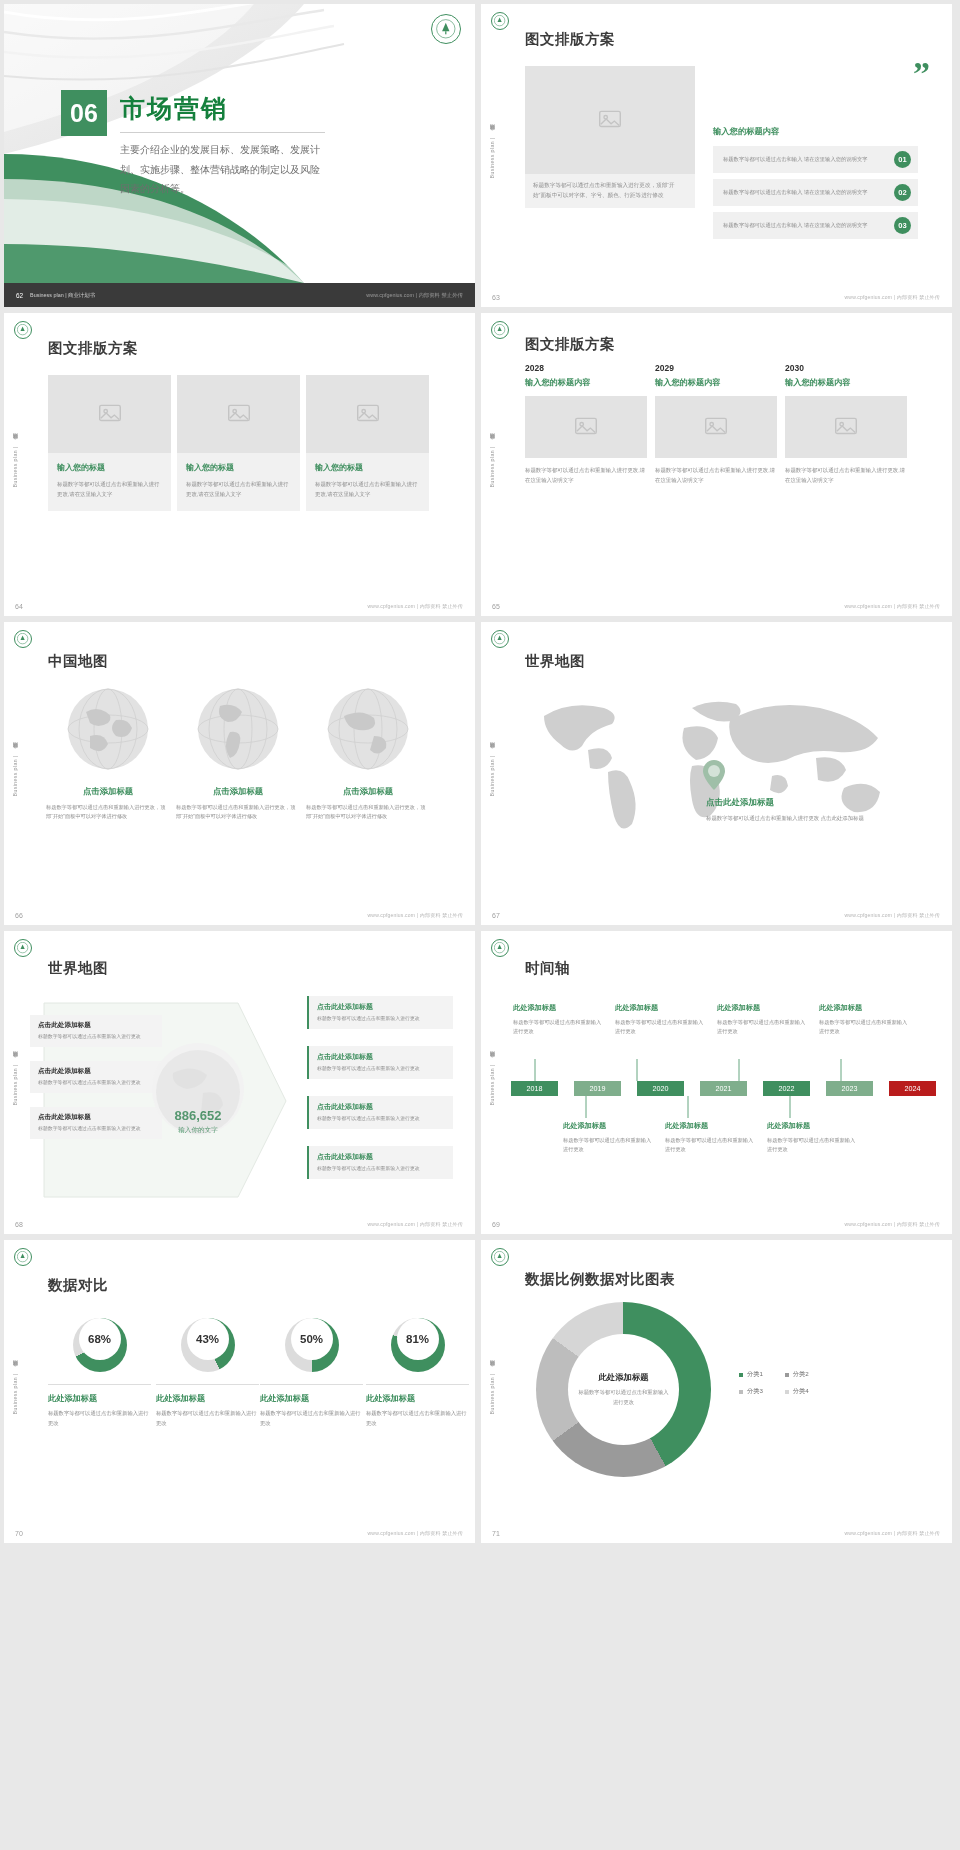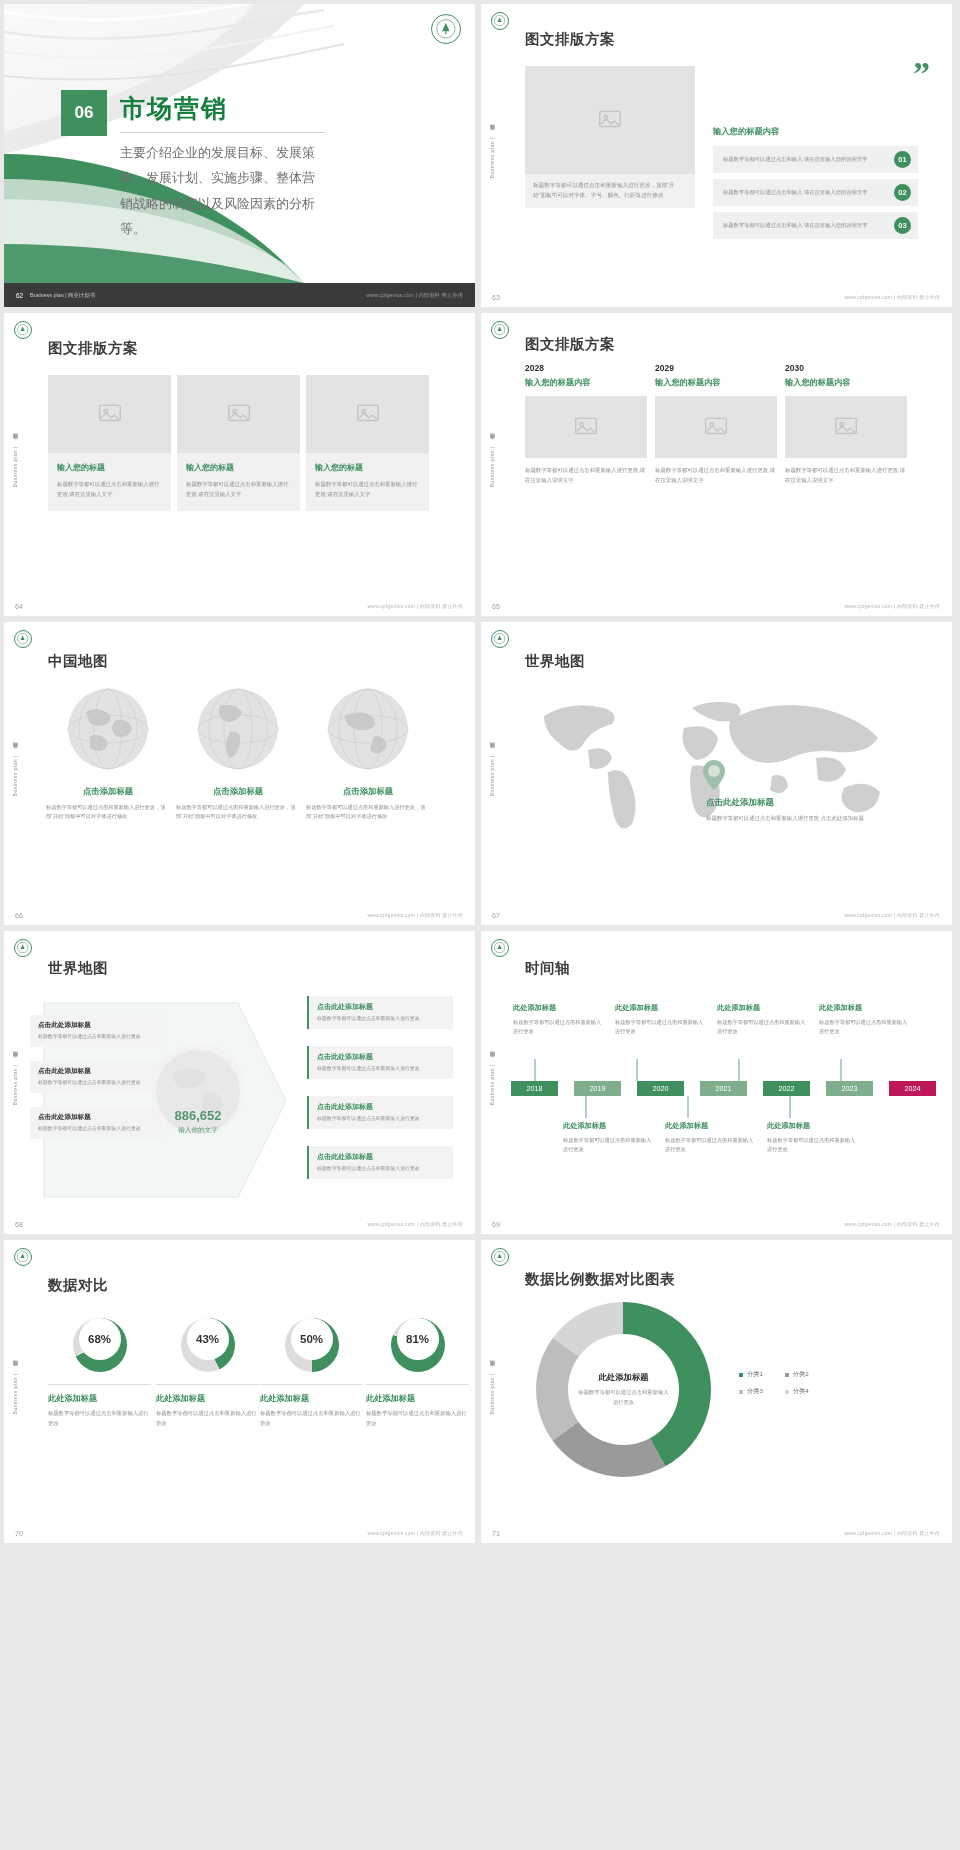--- a/index.html
+++ b/index.html
@@ -49,31 +49,31 @@
   .ph svg { width: 26px; height: 26px; opacity: .42; }
   .body-txt { font-size: 5.6px; line-height: 1.75; color: #8d8d8d; }
   .sm-head { font-size: 8.3px; font-weight: bold; color: #3f8f5f; }
 
   
   .cover { background: #fff; }
   .cover .swirl { position: absolute; inset: 0; }
   .num-box {
     position: absolute; left: 57px; top: 86px;
     width: 46px; height: 46px; background: #3f8f5f;
-    color: #fff; font-size: 17px; font-weight: bold;
+    color: #fff; font-size: 25px; font-weight: bold;
     display: flex; align-items: center; justify-content: center;
   }
   .cover-title {
     position: absolute; left: 116px; top: 88px;
     font-size: 25px; font-weight: bold; color: #15803d; letter-spacing: 2px;
   }
   .cover-rule { position: absolute; left: 116px; top: 128px; width: 205px; height: 1px; background: #cfcfcf;}
   .cover-desc {
     position: absolute; left: 116px; top: 136px; width: 205px;
-    font-size: 13px; line-height: 1.95; color: #6e6e6e;
+    font-size: 10px; line-height: 1.95; color: #6e6e6e;
   }
   .cover-foot {
     position: absolute; left: 0; bottom: 0; width: 100%; height: 24px;
     background: #3a3a3a; color: #cfcfcf; font-size: 5.4px;
     display: flex; align-items: center; padding: 0 12px; gap: 7px;
   }
   .cover-foot .pn { color: #fff; font-size: 6.4px; }
   .cover-foot .rt { margin-left: auto; color: #9a9a9a; }
 
   
@@ -121,21 +121,21 @@
   .circ-num { position: absolute; left: 148px; top: 112px; width: 92px; height: 92px; border-radius: 50%;
      background: #f2f2f2; display:flex; flex-direction: column; align-items:center; justify-content:flex-end; }
   .circ-num .n { font-size: 13px; font-weight: bold; color: #3f8f5f; }
   .circ-num .t { font-size: 6.6px; color: #3f8f5f; margin-top: 3px; }
 
   
   .tl-bar { position: absolute; left: 30px; top: 150px; display: flex; gap: 16px; }
   .tl-chip { width: 47px; height: 15px; background: #3f8f5f; color: #fff; font-size: 7.2px;
     display: flex; align-items: center; justify-content: center; position: relative; }
   .tl-chip.alt { background: #7fae8c; }
-  .tl-chip.gray { background: #be185d; color: #fff; }
+  .tl-chip.gray { background: #b91c1c; color: #fff; }
   .tl-top { position: absolute; width: 92px; }
   .tl-top .h { font-size: 7.2px; font-weight: bold; color: #3f8f5f; }
   .tl-top .b { font-size: 5.2px; line-height: 1.75; color: #8d8d8d; margin-top: 5px; }
 
   
   .donut-col { position: absolute; top: 78px; width: 103px; }
   .donut { width: 54px; height: 54px; border-radius: 50%; margin: 0 auto;
      display: flex; justify-content: center; font-size: 11.5px; font-weight: bold; color: #333; }
   .donut .inner { width: 42px; height: 42px; border-radius: 50%; background: #fff;
      display: flex; align-items: center; justify-content: center; }

